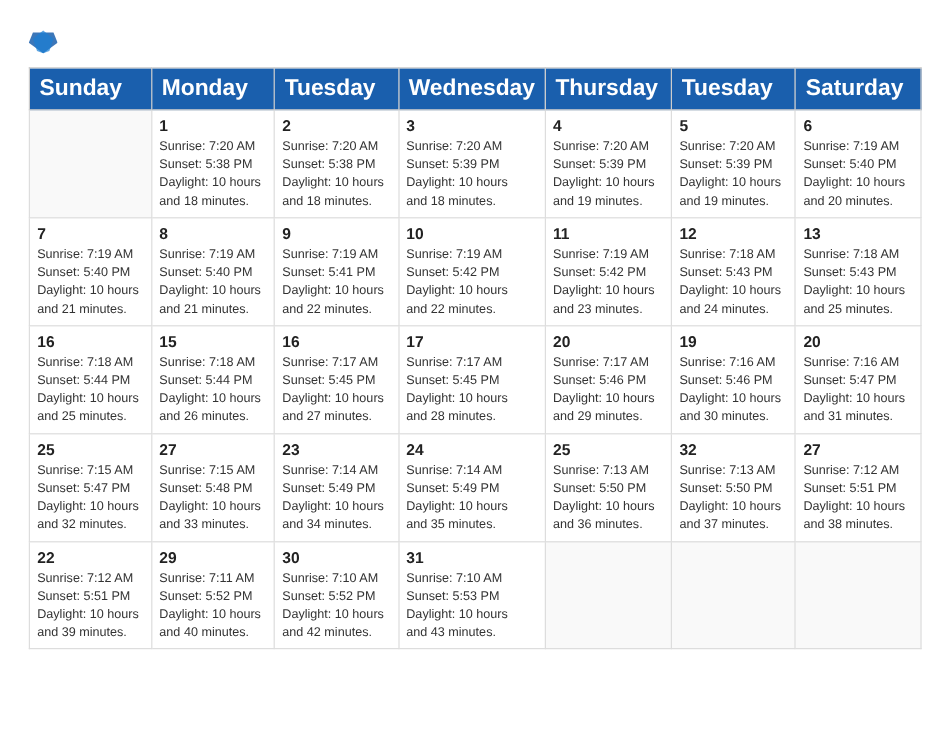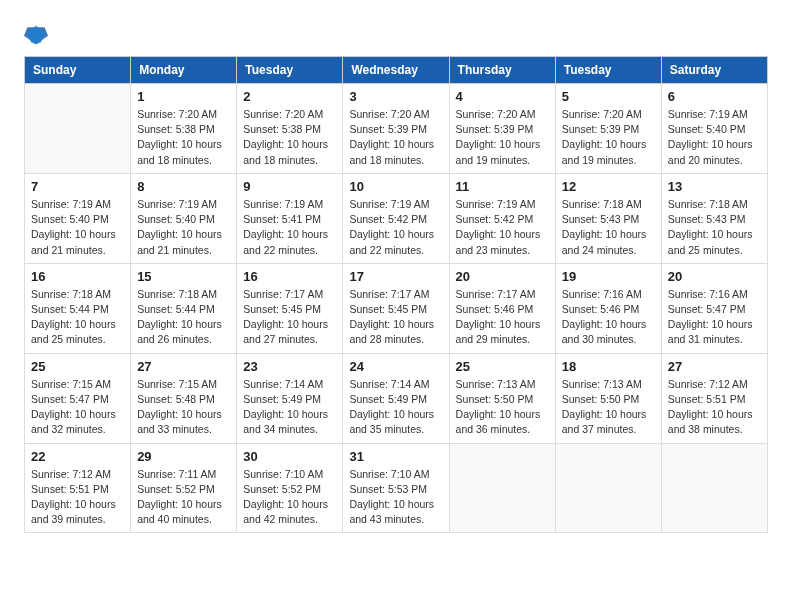--- a/index.html
+++ b/index.html
@@ -52,21 +52,21 @@
     .calendar {
       width: 100%;
       border-collapse: collapse;
       margin-top: 8px;
     }
     .calendar th {
       background-color: #1a5fad;
       color: #fff;
       text-align: left;
       padding: 6px 8px;
-      font-size: 12px;
+      font-size: 19px;
       font-weight: bold;
       border: 1px solid #ccc;
     }
     .calendar td {
       vertical-align: top;
       border: 1px solid #ddd;
       padding: 5px 6px;
       width: calc(100% / 7);
       min-height: 80px;
       font-size: 11px;
@@ -223,21 +223,21 @@
         </td>
         <td>
           <div class="day-num">24</div>
           <div class="day-info">Sunrise: 7:14 AM<br>Sunset: 5:49 PM<br>Daylight: 10 hours<br>and 35 minutes.</div>
         </td>
         <td>
           <div class="day-num">25</div>
           <div class="day-info">Sunrise: 7:13 AM<br>Sunset: 5:50 PM<br>Daylight: 10 hours<br>and 36 minutes.</div>
         </td>
         <td>
-          <div class="day-num">18</div>
+          <div class="day-num">32</div>
           <div class="day-info">Sunrise: 7:13 AM<br>Sunset: 5:50 PM<br>Daylight: 10 hours<br>and 37 minutes.</div>
         </td>
         <td>
           <div class="day-num">27</div>
           <div class="day-info">Sunrise: 7:12 AM<br>Sunset: 5:51 PM<br>Daylight: 10 hours<br>and 38 minutes.</div>
         </td>
       </tr>
       <tr>
         <td>
           <div class="day-num">22</div>

